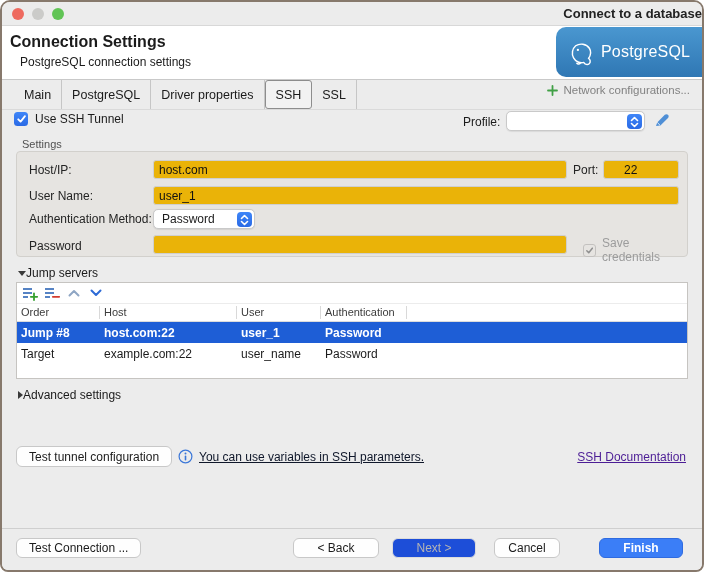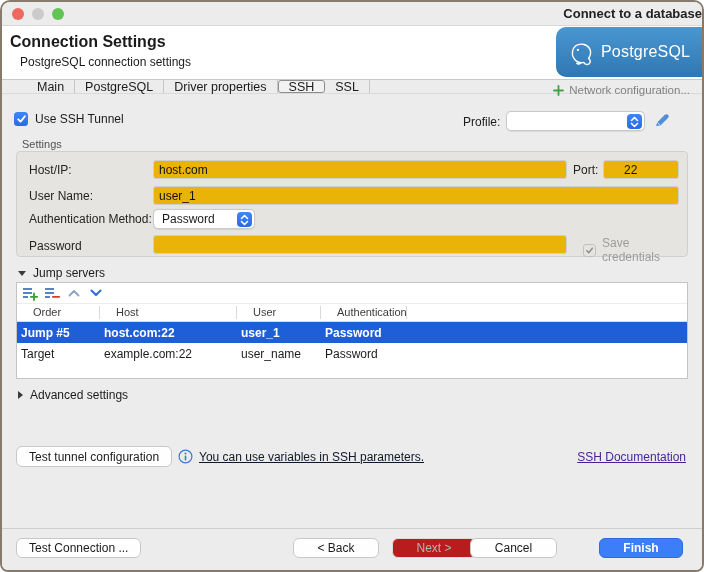--- a/index.html
+++ b/index.html
@@ -18,22 +18,22 @@
   .light.green{background:#61c455;}
   .win-title{text-align:right;line-height:23px;font-weight:bold;font-size:13px;color:#222;}
   
   .header{position:absolute;left:0;right:0;top:24px;height:53px;background:#ffffff;border-bottom:1px solid #c9c9c9;}
   .header-title{position:absolute;left:8px;top:7px;font-weight:bold;font-size:16px;}
   .header-sub{position:absolute;left:18px;top:29px;font-size:12px;}
   .logo{position:absolute;right:0;top:1px;width:146px;height:50px;border-radius:10px 0 0 10px;
         background:linear-gradient(180deg,#4a97d0,#2f77b4);display:flex;align-items:center;
         padding-left:11px;gap:7px;box-sizing:border-box;color:#fff;font-size:16px;letter-spacing:.2px;}
   
-  .tabstrip{position:absolute;left:0;right:0;top:78px;height:14px;display:flex;align-items:stretch;
-            padding-left:25px;background:#ececec;border-bottom:1px solid #dadada;box-sizing:border-box;}
+  .tabstrip{position:absolute;left:0;right:0;top:78px;height:30px;display:flex;align-items:stretch;
+            padding-left:12px;background:#ececec;border-bottom:1px solid #dadada;box-sizing:border-box;}
   .tab{display:flex;align-items:center;padding:0 10px;border-right:1px solid #c6c6c6;font-size:12.5px;cursor:default;}
   .tab.selected{border:1px solid #8d8d8d;border-radius:3px;background:#f2f2f2;}
   .netconf{position:absolute;right:12px;top:82px;display:flex;align-items:center;gap:5px;color:#828282;font-size:11.5px;}
   
   .tunnel-row{position:absolute;left:12px;top:110px;display:flex;align-items:center;gap:7px;}
   .cb{width:14px;height:14px;border-radius:3.5px;background:linear-gradient(#3f86f8,#2a6ae5);
       display:flex;align-items:center;justify-content:center;flex:none;}
   .profile-label{position:absolute;left:461px;top:113px;}
   .select{position:absolute;background:#fff;border:1px solid #c9c9c9;border-radius:5px;box-sizing:border-box;
           box-shadow:0 .5px 1px rgba(0,0,0,.08);}
@@ -47,51 +47,51 @@
   .group{position:absolute;left:14px;top:149px;width:672px;height:106px;background:#e6e4e1;
          border:1px solid #d2d0cc;border-radius:4px;box-sizing:border-box;}
   .g-label{position:absolute;left:12px;color:#242424;}
   .inp{position:absolute;height:19px;background:#eab308;border:1px solid #cfcfcf;border-radius:3px;
        box-sizing:border-box;font:12px "Liberation Sans","DejaVu Sans",sans-serif;padding:0 5px;color:#111;outline:none;}
   .auth-select{left:136px;top:57px;width:102px;height:20px;}
   .savecred{position:absolute;left:566px;top:84px;display:flex;align-items:center;gap:6px;color:#9c9c9c;}
   .cb-dis{width:13px;height:13px;border-radius:3px;background:#e6e4e1;border:1px solid #c3c1bf;
           display:flex;align-items:center;justify-content:center;box-sizing:border-box;flex:none;}
   
-  .section-head{position:absolute;display:flex;align-items:center;gap:7px;}
+  .section-head{position:absolute;display:flex;align-items:center;}
   .jump-head{left:16px;top:264px;}
   .adv-head{left:16px;top:386px;}
   .tri-down{width:0;height:0;border-left:4px solid transparent;border-right:4px solid transparent;border-top:5px solid #3a3a3a;}
   .tri-right{width:0;height:0;border-top:4px solid transparent;border-bottom:4px solid transparent;border-left:5px solid #3a3a3a;}
   .panel{position:absolute;left:14px;top:280px;width:672px;height:97px;background:#fff;
          border:1px solid #c6c4c1;box-sizing:border-box;}
   .toolbar{height:21px;display:flex;align-items:center;gap:6px;padding-left:5px;border-bottom:1px solid #ececec;box-sizing:border-box;}
   .tool{width:16px;height:15px;display:flex;align-items:center;justify-content:center;}
   .thead{display:flex;height:17px;align-items:center;border-bottom:1px solid #dcdcdc;font-size:11px;color:#3c3c3c;}
-  .th{padding-left:16px;border-right:1px solid #d9d9d9;height:13px;line-height:13px;box-sizing:border-box;flex:none;}
+  .th{padding-left:4px;border-right:1px solid #d9d9d9;height:13px;line-height:13px;box-sizing:border-box;flex:none;}
   .th.fill{flex:1;border-right:none;}
   .c0{width:83px;} .c1{width:137px;} .c2{width:84px;} .c3{width:86px;}
   .trow{display:flex;height:21px;align-items:center;font-size:12px;color:#1b1b1b;}
   .td{padding-left:4px;box-sizing:border-box;flex:none;overflow:hidden;white-space:nowrap;}
   .trow.selected{background:#1e5ed6;color:#fff;font-weight:bold;}
   
   .btn{display:inline-flex;align-items:center;justify-content:center;background:#fefefe;border:1px solid #c8c8c8;
        border-radius:6px;font-size:12px;padding:0 12px;height:21px;box-sizing:border-box;color:#1b1b1b;
        font-family:"Liberation Sans","DejaVu Sans",sans-serif;}
   .test-tunnel{position:absolute;left:14px;top:444px;}
   .info-icon{position:absolute;left:176px;top:447px;}
   .hint-link{position:absolute;left:197px;top:448px;color:#0f172a;text-decoration:underline;}
   .doc-link{position:absolute;right:16px;top:448px;color:#4c1d95;text-decoration:underline;}
   
   .footer{position:absolute;left:0;right:0;bottom:0;height:41px;background:#ececec;border-top:1px solid #cfcfcf;}
   .footer .btn{position:absolute;top:9px;height:20px;}
   .b-test{left:14px;text-align:right;}
   .b-back{left:291px;width:86px;padding:0;}
-  .b-next{left:390px;width:84px;padding:0;background:#b91c1c;border-color:#dcdcdc;color:#b4b4b4;}
-  .b-cancel{left:468px;width:87px;padding:4px;}
+  .b-next{left:390px;width:84px;padding:0;background:#1d4ed8;border-color:#dcdcdc;color:#b4b4b4;}
+  .b-cancel{left:492px;width:66px;padding:4px;}
   .b-finish{left:597px;width:84px;padding:0;background:#3b7ef7;border-color:#2f6be0;color:#fff;font-weight:bold;}
 </style>
 </head>
 <body>
 
 <div class="window">
 
   <div class="titlebar">
     <div class="lights">
       <div class="light red"></div>
@@ -127,21 +127,21 @@
   </div>
   <div class="netconf">
     <span style="display:flex;">
       <svg width="11" height="11" viewBox="0 0 11 11">
           <g stroke="#41a046" stroke-width="1.8" stroke-linecap="round">
             <line x1="5.5" y1="1" x2="5.5" y2="10"></line>
             <line x1="1" y1="5.5" x2="10" y2="5.5"></line>
           </g>
         </svg>
     </span>
-    <span>Network configuration...</span>
+    <span>Network configurations...</span>
   </div>
 
   <div class="tunnel-row">
     <span class="cb">
       <svg width="11" height="10" viewBox="0 0 12 11">
           <polyline points="2.4,5.8 5,8.4 9.8,2.4" fill="none" stroke="#fff" stroke-width="2" stroke-linecap="round" stroke-linejoin="round"></polyline>
         </svg>
     </span>
     <span>Use SSH Tunnel</span>
   </div>
@@ -240,21 +240,21 @@
       </span>
     </div>
     <div class="thead">
       <div class="th c0">Order</div>
       <div class="th c1">Host</div>
       <div class="th c2">User</div>
       <div class="th c3">Authentication</div>
       <div class="th fill"></div>
     </div>
     <div class="trow selected">
-      <div class="td c0">Jump #5</div>
+      <div class="td c0">Jump #8</div>
       <div class="td c1">host.com:22</div>
       <div class="td c2">user_1</div>
       <div class="td c3">Password</div>
     </div>
     <div class="trow">
       <div class="td c0">Target</div>
       <div class="td c1">example.com:22</div>
       <div class="td c2">user_name</div>
       <div class="td c3">Password</div>
     </div>

